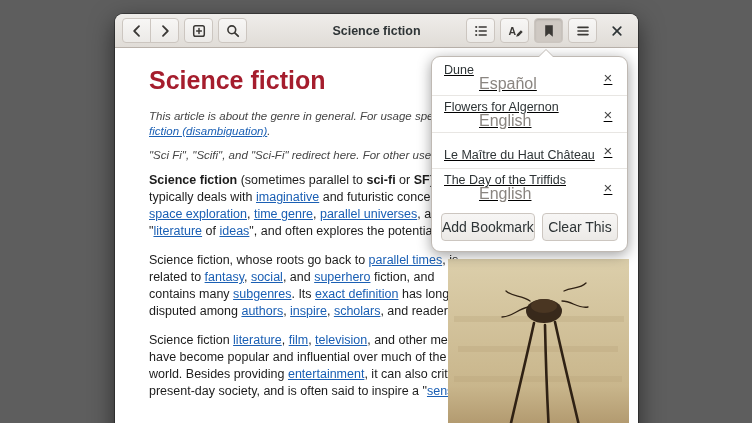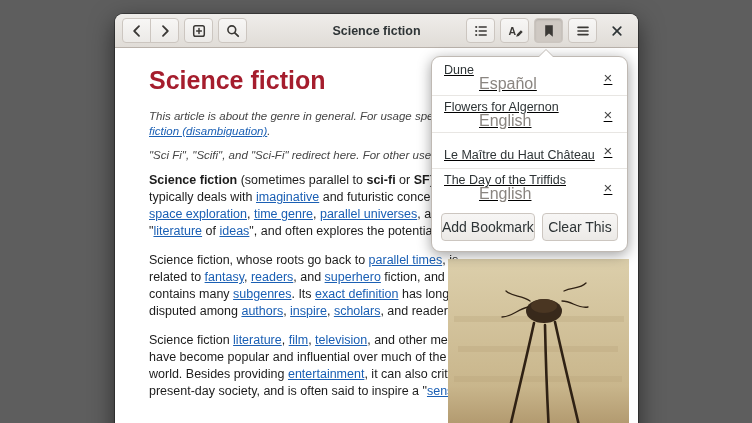--- a/index.html
+++ b/index.html
@@ -166,21 +166,21 @@
         <div class="tline"><span>"Sci Fi", "Scifi", and "Sci-Fi" redirect here. For other uses, see </span><span class="l">Scifi (disambiguation)</span><span>, </span><span class="l">SciFi (disambiguation)</span></div>
       </div>
     <div class="para">
         <div class="tline"><span class="b">Science fiction</span><span> (sometimes parallel to </span><span class="b">sci-fi</span><span> or </span><span class="b">SF</span><span>) is a </span><span class="l">genre</span><span> of </span><span class="l">speculative fiction</span></div>
         <div class="tline"><span>typically deals with </span><span class="l">imaginative</span><span> and futuristic concepts such as advanced </span><span class="l">science and technology</span></div>
         <div class="tline"><span class="l">space exploration</span><span>, </span><span class="l">time genre</span><span>, </span><span class="l">parallel universes</span><span>, and </span><span class="l">extraterrestrial life</span><span>. It has been called the</span></div>
         <div class="tline"><span>"</span><span class="l">literature</span><span> of </span><span class="l">ideas</span><span>", and often explores the potential consequences of scientific, social, and</span></div>
       </div>
     <div class="para">
         <div class="tline"><span>Science fiction, whose roots go back to </span><span class="l">parallel times</span><span>, is</span></div>
-        <div class="tline"><span>related to </span><span class="l">fantasy</span><span>, </span><span class="l">readers</span><span>, and </span><span class="l">superhero</span><span> fiction, and</span></div>
+        <div class="tline"><span>related to </span><span class="l">fantasy</span><span>, </span><span class="l">social</span><span>, and </span><span class="l">superhero</span><span> fiction, and</span></div>
         <div class="tline"><span>contains many </span><span class="l">subgenres</span><span>. Its </span><span class="l">exact definition</span><span> has long been</span></div>
         <div class="tline"><span>disputed among </span><span class="l">authors</span><span>, </span><span class="l">inspire</span><span>, </span><span class="l">scholars</span><span>, and readers.</span></div>
       </div>
     <div class="para">
         <div class="tline"><span>Science fiction </span><span class="l">literature</span><span>, </span><span class="l">film</span><span>, </span><span class="l">television</span><span>, and other media</span></div>
         <div class="tline"><span>have become popular and influential over much of the</span></div>
         <div class="tline"><span>world. Besides providing </span><span class="l">entertainment</span><span>, it can also criticize</span></div>
         <div class="tline"><span>present-day society, and is often said to inspire a "</span><span class="l">sense of</span></div>
         <div class="tline"></div>
       </div>

